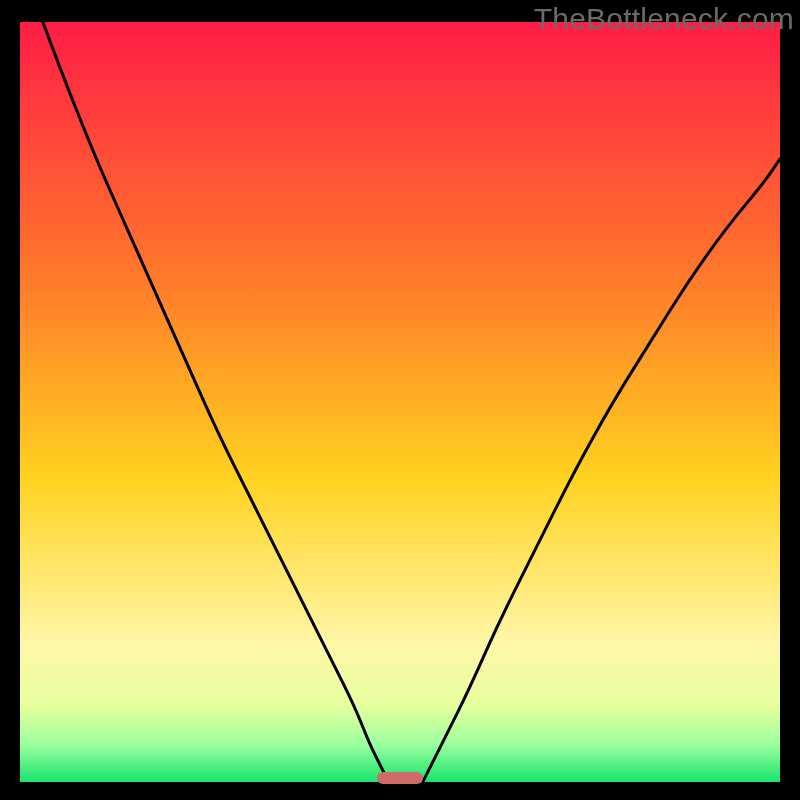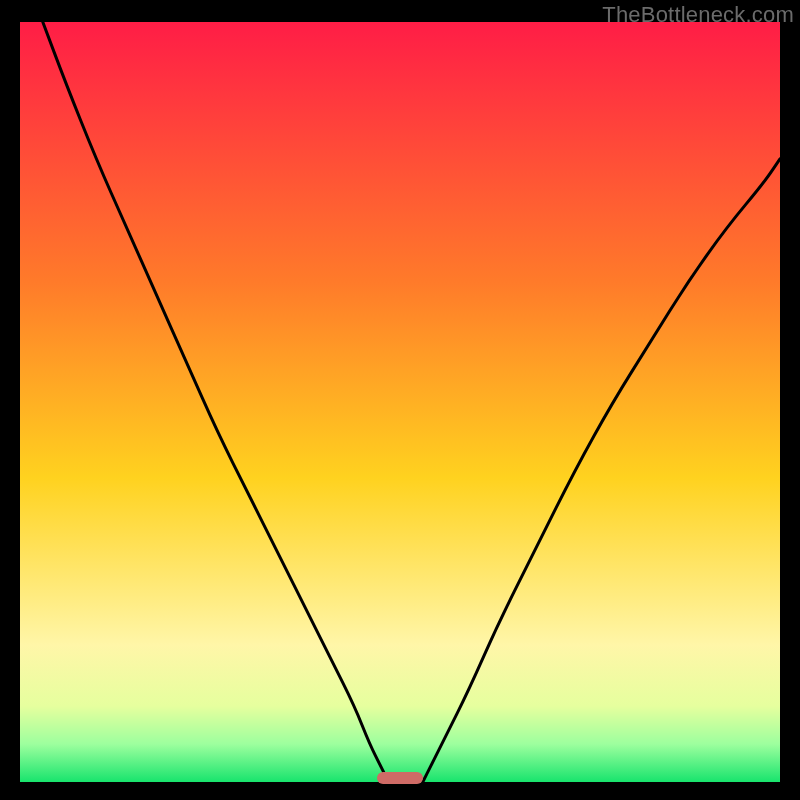--- a/index.html
+++ b/index.html
@@ -24,21 +24,21 @@
     left: 0;
     top: 0;
     width: 760px;
     height: 760px;
   }
   .watermark {
     position: absolute;
     top: 2px;
     right: 6px;
     color: #6b6b6b;
-    font-size: 22px;
+    font-size: 30px;
     font-weight: 500;
     letter-spacing: 0.2px;
     user-select: none;
   }
   svg.curves {
     position: absolute;
     left: 0;
     top: 0;
     width: 760px;
     height: 760px;

